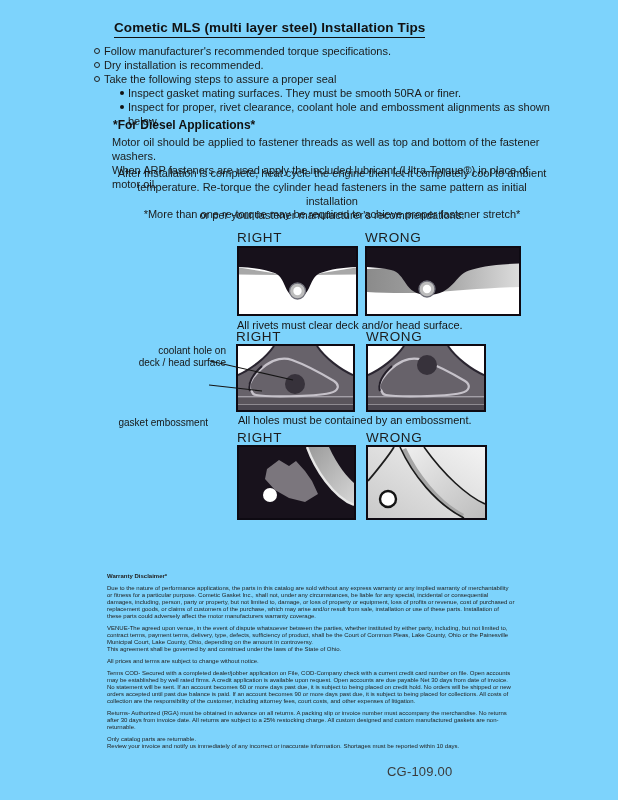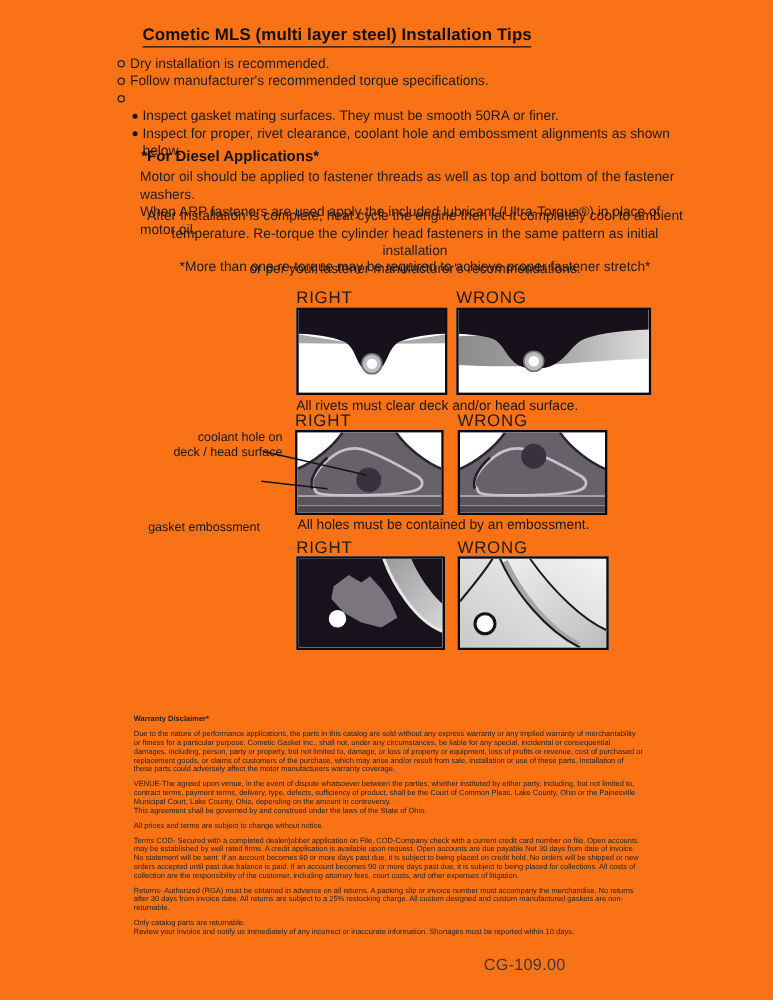--- a/index.html
+++ b/index.html
@@ -1,29 +1,29 @@
 <!DOCTYPE html>
 <html><head>
 <meta charset="utf-8">
 <style>
   html,body{margin:0;padding:0;background:#e8e8e8;}
   #page{
-    position:relative;width:618px;height:800px;background:#f97316;
+    position:relative;width:618px;height:800px;background:#7dd3fc;
     font-family:"Liberation Sans","DejaVu Sans",sans-serif;color:#1b1b1b;
     overflow:hidden;margin:0 auto;
   }
   .abs{position:absolute;}
   
   #title{
     left:114px;top:20px;font-size:13.5px;font-weight:bold;color:#111;
     border-bottom:1.5px solid #111;padding-bottom:2px;letter-spacing:0.1px;
   }
   .bullets{left:94px;top:44px;width:460px;}
   .brow{display:flex;align-items:flex-start;height:14px;font-size:11px;line-height:14px;}
-  .brow.sub{margin-left:12px;}
+  .brow.sub{margin-left:26px;}
   .bko{flex:0 0 auto;width:4px;height:4px;border:1px solid #222;border-radius:50%;margin:4px 4px 0 0;}
   .bkd{flex:0 0 auto;width:4px;height:4px;background:#111;border-radius:50%;margin:5px 4px 0 0;}
   #diesel-heading{left:113px;top:118px;font-size:12px;font-weight:bold;color:#111;}
   .para{font-size:11px;line-height:14px;white-space:pre-line;color:#1b1b1b;}
   #diesel-p1{left:112px;top:135px;width:440px;}
   #diesel-p2{left:112px;top:166px;width:440px;text-align:center;}
   #diesel-note{left:112px;top:207px;width:440px;font-size:11px;line-height:14px;text-align:center;}
   
   .dlabel{font-size:13.5px;color:#1c1c1c;text-align:left;letter-spacing:0.6px;}
   .dbox{box-sizing:border-box;border:2px solid #0e0a12;background:#fff;}
@@ -40,28 +40,29 @@
 </head>
 <body>
 
 <div id="page">
 
   <div id="title" class="abs">Cometic MLS (multi layer steel) Installation Tips</div>
 
   <div class="bullets abs">
     <div class="brow">
       <span class="bko"></span>
-      <span>Dry installation is recommended.</span>
+      <span>Follow manufacturer's recommended torque specifications.</span>
     </div>
     <div class="brow">
       <span class="bko"></span>
-      <span>Follow manufacturer's recommended torque specifications.</span>
+      <span>Dry installation is recommended.</span>
     </div>
     <div class="brow">
       <span class="bko"></span>
+      <span>Take the following steps to assure a proper seal</span>
     </div>
     <div class="brow sub">
       <span class="bkd"></span>
       <span>Inspect gasket mating surfaces.  They must be smooth 50RA or finer.</span>
     </div>
     <div class="brow sub">
       <span class="bkd"></span>
       <span>Inspect for proper, rivet clearance, coolant hole and embossment alignments as shown below.</span>
     </div>
   </div>

